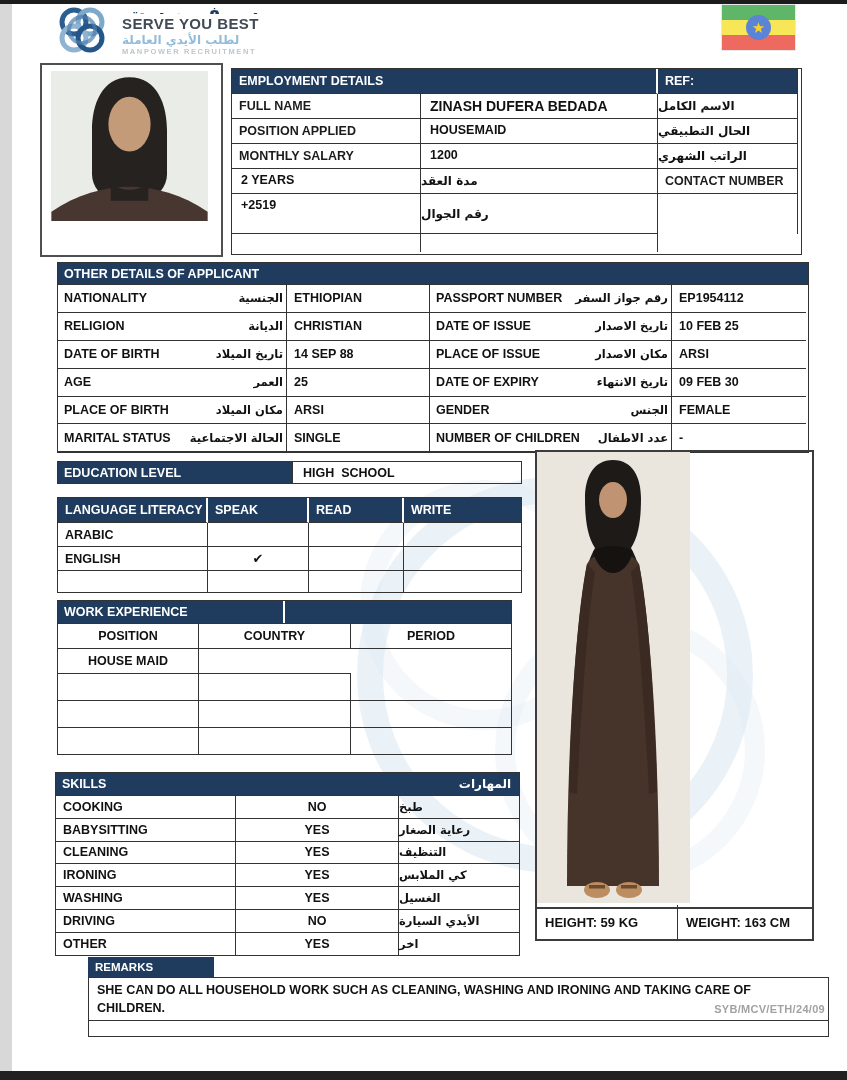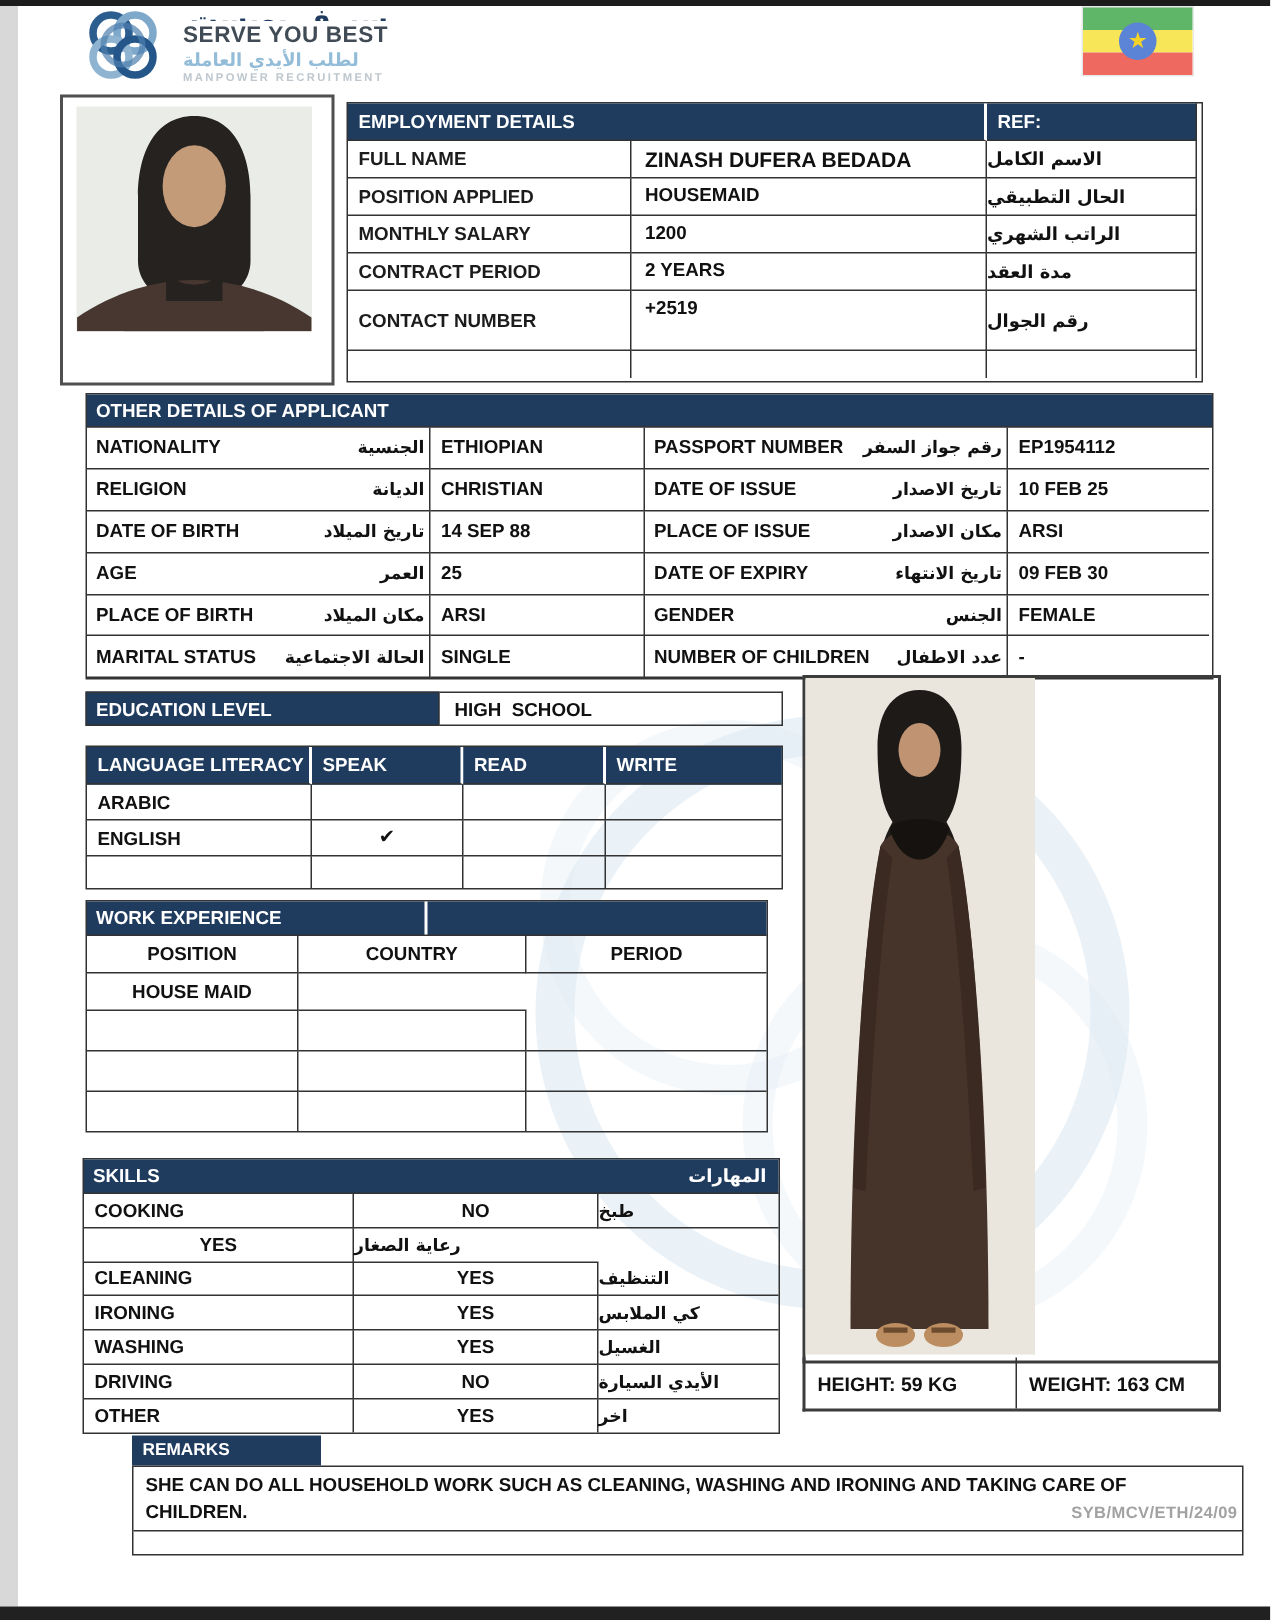--- a/index.html
+++ b/index.html
@@ -171,21 +171,20 @@
     <div class="arx ar">الاسم الكامل</div>
 
     <div class="lbl">POSITION APPLIED</div>
     <div class="val">HOUSEMAID</div>
     <div class="arx ar">الحال التطبيقي</div>
 
     <div class="lbl">MONTHLY SALARY</div>
     <div class="val">1200</div>
     <div class="arx ar">الراتب الشهري</div>
 
-    <div class="lbl">CONTRACT PERIOD</div>
     <div class="val">2 YEARS</div>
     <div class="arx ar">مدة العقد</div>
 
     <div class="lbl">CONTACT NUMBER</div>
     <div class="val">+2519</div>
     <div class="arx ar">رقم الجوال</div>
 
     <div class="empty"></div>
     <div class="empty"></div>
     <div class="empty"></div>
@@ -327,20 +326,21 @@
     <div class="skills-hdr navy">
       <span>SKILLS</span>
       <span class="ar">المهارات</span>
     </div>
     <div class="skill-row">
       <div class="skill-lbl">COOKING</div>
       <div class="skill-val">NO</div>
       <div class="skill-ar ar">طبخ</div>
     </div>
     <div class="skill-row">
+      <div class="skill-lbl">BABYSITTING</div>
       <div class="skill-val">YES</div>
       <div class="skill-ar ar">رعاية الصغار</div>
     </div>
     <div class="skill-row">
       <div class="skill-lbl">CLEANING</div>
       <div class="skill-val">YES</div>
       <div class="skill-ar ar">التنظيف</div>
     </div>
     <div class="skill-row">
       <div class="skill-lbl">IRONING</div>

